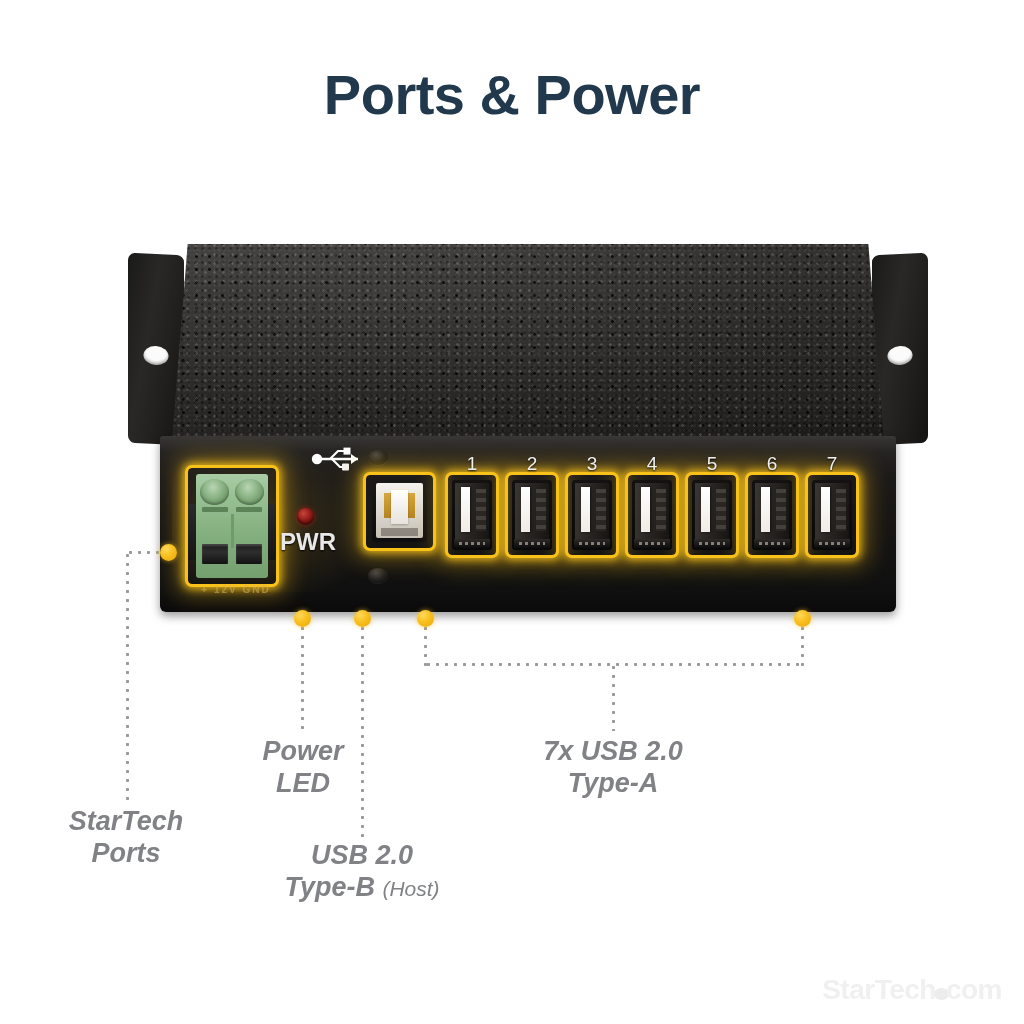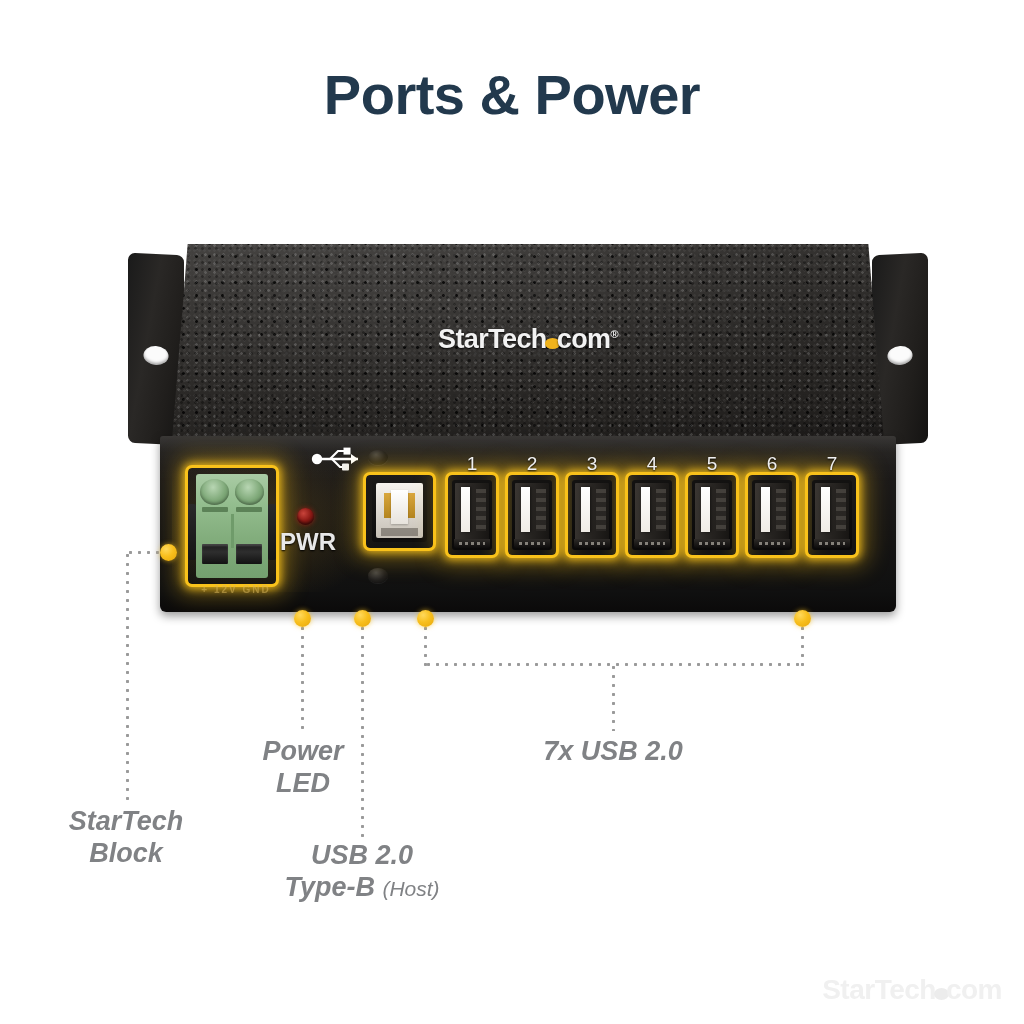--- a/index.html
+++ b/index.html
@@ -328,23 +328,20 @@
 
     <div class="ear left">
       <div class="hole"></div>
     </div>
     <div class="ear right">
       <div class="hole"></div>
     </div>
 
     <div class="lid">
       <div class="texture"></div>
-      <div class="logo">
-        <span>StarTech</span><span class="dot"></span><span>com</span><span class="reg">®</span>
-      </div>
     </div>
 
     <div class="face">
       <div class="sheen"></div>
       <div class="warm"></div>
 
       <div class="screw" style="left:208px; top:14px;"></div>
       <div class="screw" style="left:208px; top:132px;"></div>
 
       <div class="glow" style="left:28px; top:32px; width:88px; height:116px;"></div>
@@ -493,34 +490,35 @@
 
   <div class="dline v" style="left:424px; top:624px; height:42px;"></div>
   <div class="dline v" style="left:801px; top:624px; height:42px;"></div>
   <div class="dline h" style="left:424px; top:663px; width:378px;"></div>
   <div class="dline v" style="left:612px; top:663px; height:68px;"></div>
   <div class="dot-marker" style="left:425px; top:618px;"></div>
   <div class="dot-marker" style="left:802px; top:618px;"></div>
 
   <div class="callout" style="left:0px; top:806px; width:252px; text-align:center;">
     <div>StarTech</div>
-    <div>Block</div>
+    <div>Ports</div>
   </div>
 
   <div class="callout" style="left:178px; top:736px; width:250px; text-align:center;">
     <div>Power</div>
     <div>LED</div>
   </div>
 
   <div class="callout" style="left:236px; top:840px; width:252px; text-align:center;">
     <div>USB 2.0</div>
     <div><span>Type-B</span> <span class="sub">(Host)</span></div>
   </div>
 
   <div class="callout" style="left:488px; top:736px; width:250px; text-align:center;">
     <div>7x USB 2.0</div>
+    <div>Type-A</div>
   </div>
 
   <div class="watermark">
     <span>StarTech</span><span class="dot"></span><span>com</span>
   </div>
 
 </div>
 
 </body></html>

